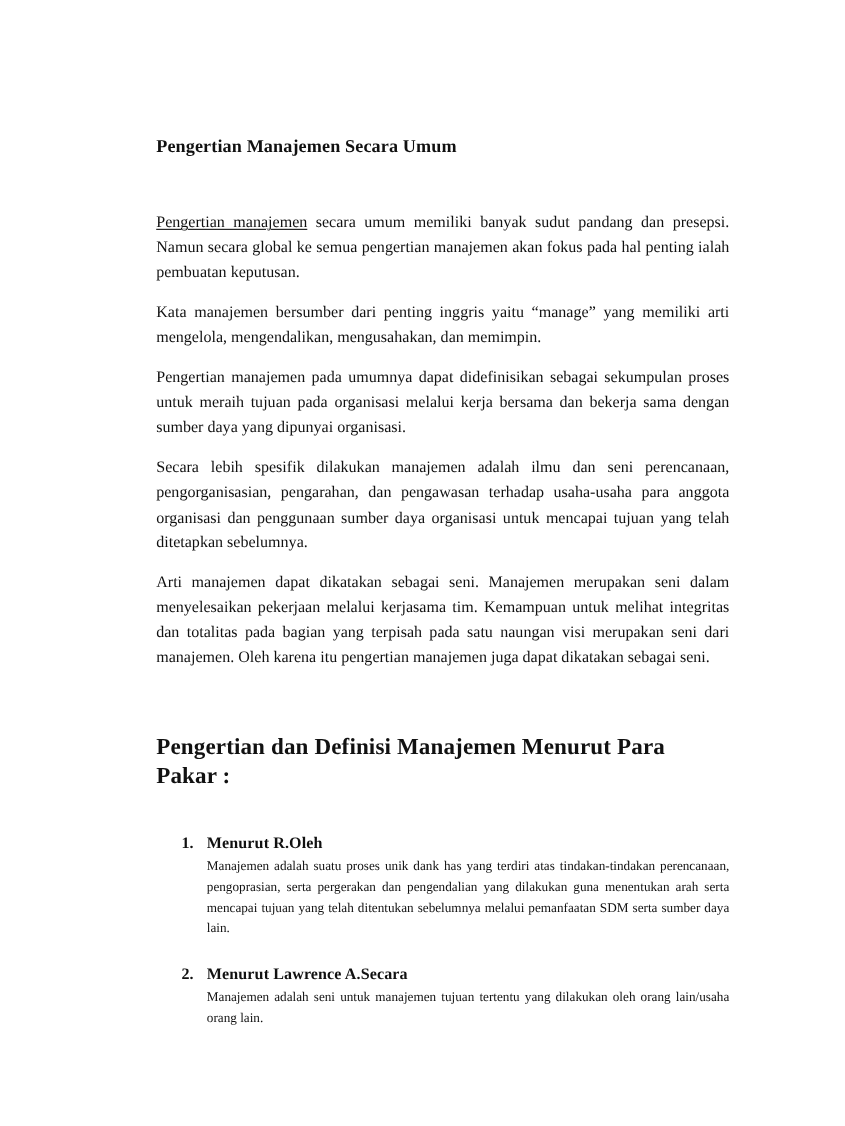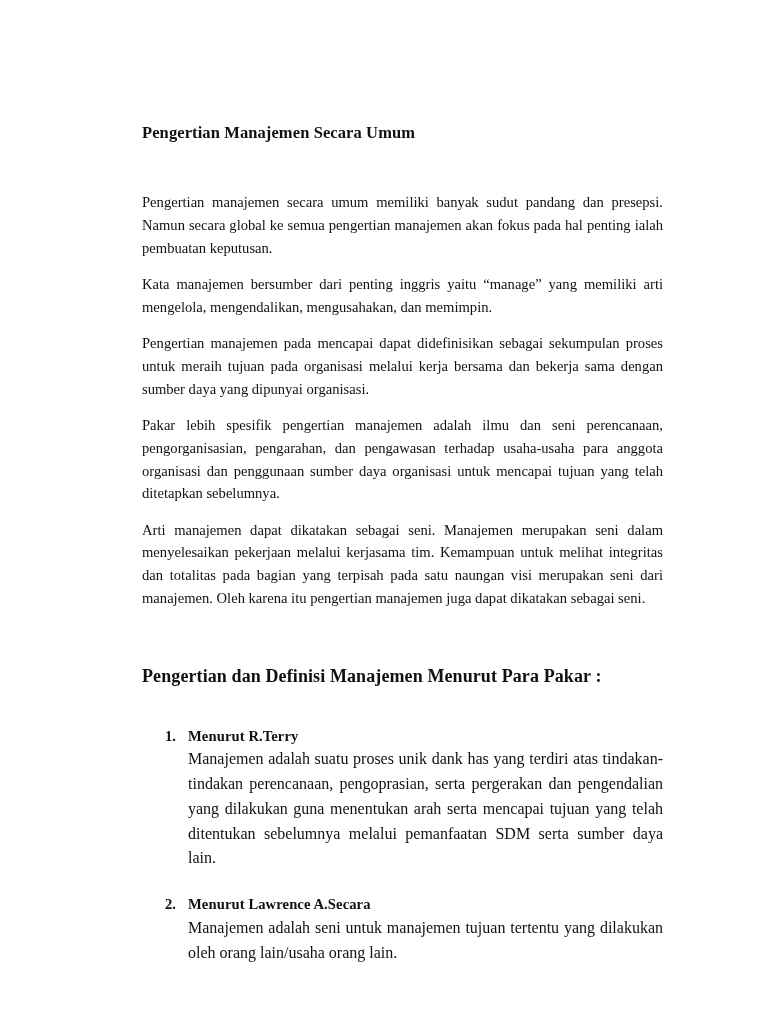--- a/index.html
+++ b/index.html
@@ -32,37 +32,38 @@
     font-size: 16.5px;
     font-weight: bold;
     line-height: 1.3;
     margin: 0;
     letter-spacing: 0.1px;
     text-align: left;
   }
   .heading-gap-1 { height: 48px; }
   .heading2-wrap { margin-top: 56px; }
   h2.doc-heading2 {
-    font-size: 18px;
+    font-size: 21px;
     font-weight: bold;
     line-height: 1.3;
     margin: 0;
     letter-spacing: 0.1px;
     text-align: left;
   }
   p.para {
     font-size: 14.6px;
     line-height: 1.55;
     text-align: justify;
     text-justify: inter-word;
     margin: 0 0 14px 0;
     hyphens: none;
   }
   p.para:last-child { margin-bottom: 0; }
   .u-lead {
+    text-decoration: underline;
     text-underline-offset: 2px;
   }
   ol.pakar-list {
     margin: 36px 0 0 0;
     padding: 0;
     list-style: none;
     counter-reset: pakar;
   }
   ol.pakar-list > li {
     position: relative;
@@ -82,53 +83,53 @@
   }
   .item-title {
     display: block;
     font-size: 14.6px;
     font-weight: bold;
     line-height: 1.55;
     letter-spacing: 0.1px;
   }
   .item-body {
     display: block;
-    font-size: 16px;
+    font-size: 12px;
     line-height: 1.55;
     text-align: justify;
     text-justify: inter-word;
     hyphens: none;
   }
 </style>
 </head>
 <body>
 
 <div class="page">
   <div class="content">
 
     <h1 class="doc-heading">Pengertian Manajemen Secara Umum</h1>
 
     <div class="heading-gap-1"></div>
 
     <p class="para"><span class="u-lead">Pengertian manajemen</span><span> secara umum memiliki banyak sudut pandang dan presepsi. Namun secara global ke semua pengertian manajemen akan fokus pada hal penting ialah pembuatan keputusan.</span></p>
 
     <p class="para">Kata manajemen bersumber dari penting inggris yaitu “manage” yang memiliki arti mengelola, mengendalikan, mengusahakan, dan memimpin.</p>
 
-    <p class="para">Pengertian manajemen pada mencapai dapat didefinisikan sebagai sekumpulan proses untuk meraih tujuan pada organisasi melalui kerja bersama dan bekerja sama dengan sumber daya yang dipunyai organisasi.</p>
+    <p class="para">Pengertian manajemen pada umumnya dapat didefinisikan sebagai sekumpulan proses untuk meraih tujuan pada organisasi melalui kerja bersama dan bekerja sama dengan sumber daya yang dipunyai organisasi.</p>
 
-    <p class="para">Pakar lebih spesifik pengertian manajemen adalah ilmu dan seni perencanaan, pengorganisasian, pengarahan, dan pengawasan terhadap usaha-usaha para anggota organisasi dan penggunaan sumber daya organisasi untuk mencapai tujuan yang telah ditetapkan sebelumnya.</p>
+    <p class="para">Secara lebih spesifik dilakukan manajemen adalah ilmu dan seni perencanaan, pengorganisasian, pengarahan, dan pengawasan terhadap usaha-usaha para anggota organisasi dan penggunaan sumber daya organisasi untuk mencapai tujuan yang telah ditetapkan sebelumnya.</p>
 
     <p class="para">Arti manajemen dapat dikatakan sebagai seni. Manajemen merupakan seni dalam menyelesaikan pekerjaan melalui kerjasama tim. Kemampuan untuk melihat integritas dan totalitas pada bagian yang terpisah pada satu naungan visi merupakan seni dari manajemen. Oleh karena itu pengertian manajemen juga dapat dikatakan sebagai seni.</p>
 
     <div class="heading2-wrap">
       <h2 class="doc-heading2">Pengertian dan Definisi Manajemen Menurut Para Pakar :</h2>
 
       <ol class="pakar-list">
         <li>
-          <span class="item-title">Menurut R.Terry</span>
+          <span class="item-title">Menurut R.Oleh</span>
           <span class="item-body">Manajemen adalah suatu proses unik dank has yang terdiri atas tindakan-tindakan perencanaan, pengoprasian, serta pergerakan dan pengendalian yang dilakukan guna menentukan arah serta mencapai tujuan yang telah ditentukan sebelumnya melalui pemanfaatan SDM serta sumber daya lain.</span>
         </li>
         <li>
           <span class="item-title">Menurut Lawrence A.Secara</span>
           <span class="item-body">Manajemen adalah seni untuk manajemen tujuan tertentu yang dilakukan oleh orang lain/usaha orang lain.</span>
         </li>
       </ol>
     </div>
 
   </div>

